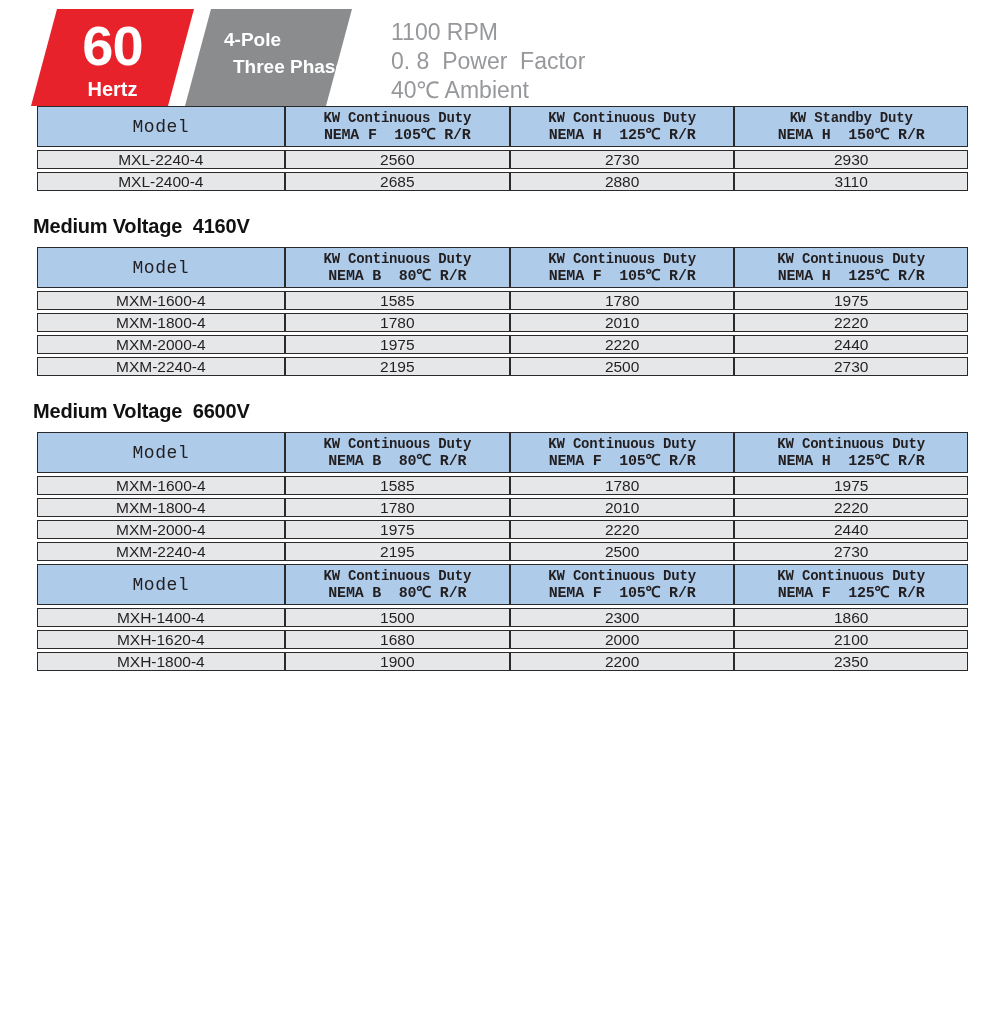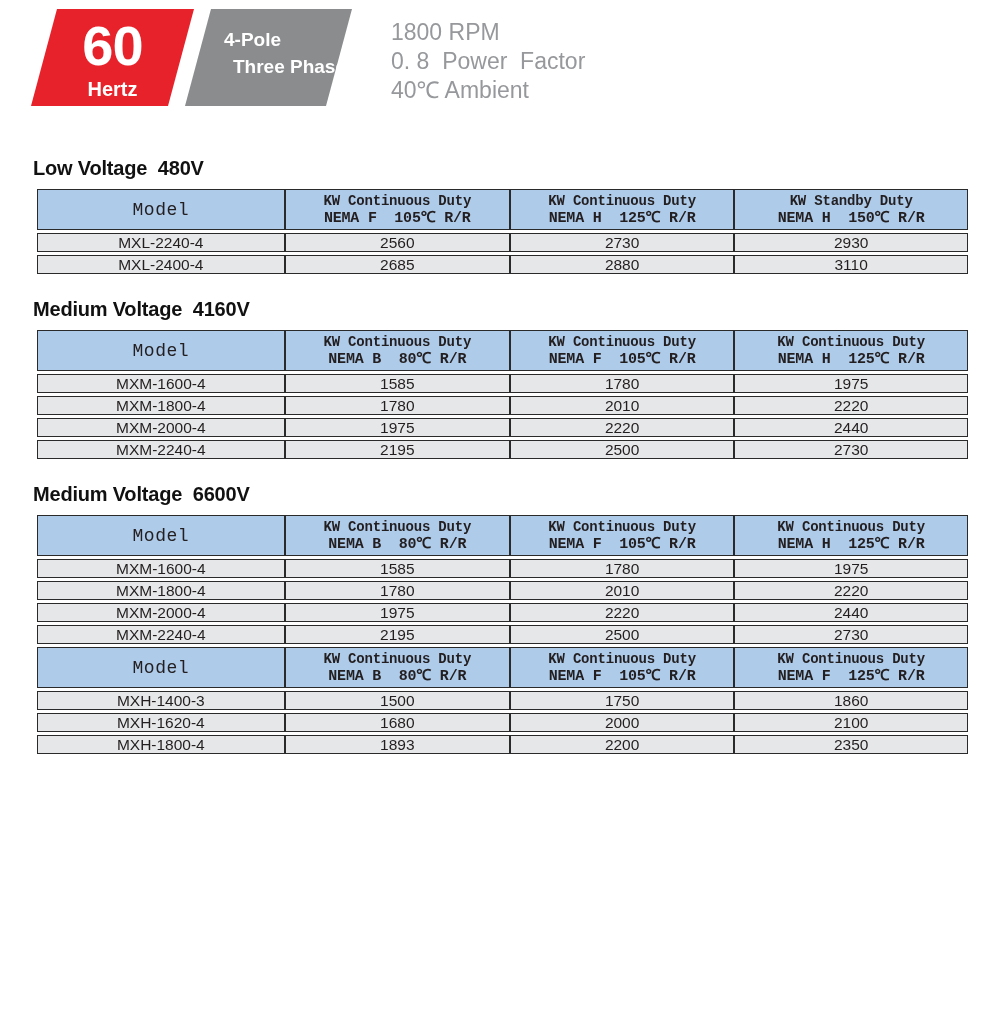--- a/index.html
+++ b/index.html
@@ -139,29 +139,28 @@
       <div class="freq-unit">Hertz</div>
     </div>
   </div>
   <div class="para para-gray">
     <div class="unskew pole-wrap">
       <div class="pole-line1">4-Pole</div>
       <div class="pole-line2">Three Phase</div>
     </div>
   </div>
   <div class="spec-block">
-    <div class="spec-line">1800 RPM</div>
+    <div class="spec-line">1100 RPM</div>
     <div class="spec-line">0. 8  Power  Factor</div>
     <div class="spec-line">40℃ Ambient</div>
   </div>
 </div>
 
 <div class="content">
 
-  <h2 class="section-title st-first">Low Voltage  480V</h2>
   <table class="spec-table">
       <thead>
         <tr>
           <th class="model-col">
             <div class="th-line1">Model</div>
           </th>
           <th>
             <div class="th-line1">KW Continuous Duty</div>
             <div class="th-line2">NEMA F  105℃ R/R</div>
           </th>
@@ -304,33 +303,33 @@
             <div class="th-line2">NEMA F  105℃ R/R</div>
           </th>
           <th>
             <div class="th-line1">KW Continuous Duty</div>
             <div class="th-line2">NEMA F  125℃ R/R</div>
           </th>
         </tr>
       </thead>
       <tbody>
         <tr>
-          <td>MXH-1400-3</td>
+          <td>MXH-1400-4</td>
           <td>1500</td>
-          <td>1750</td>
+          <td>2300</td>
           <td>1860</td>
         </tr>
         <tr>
           <td>MXH-1620-4</td>
           <td>1680</td>
           <td>2000</td>
           <td>2100</td>
         </tr>
         <tr>
           <td>MXH-1800-4</td>
-          <td>1893</td>
+          <td>1900</td>
           <td>2200</td>
           <td>2350</td>
         </tr>
       </tbody>
     </table>
 
 </div>
 
 </body></html>

